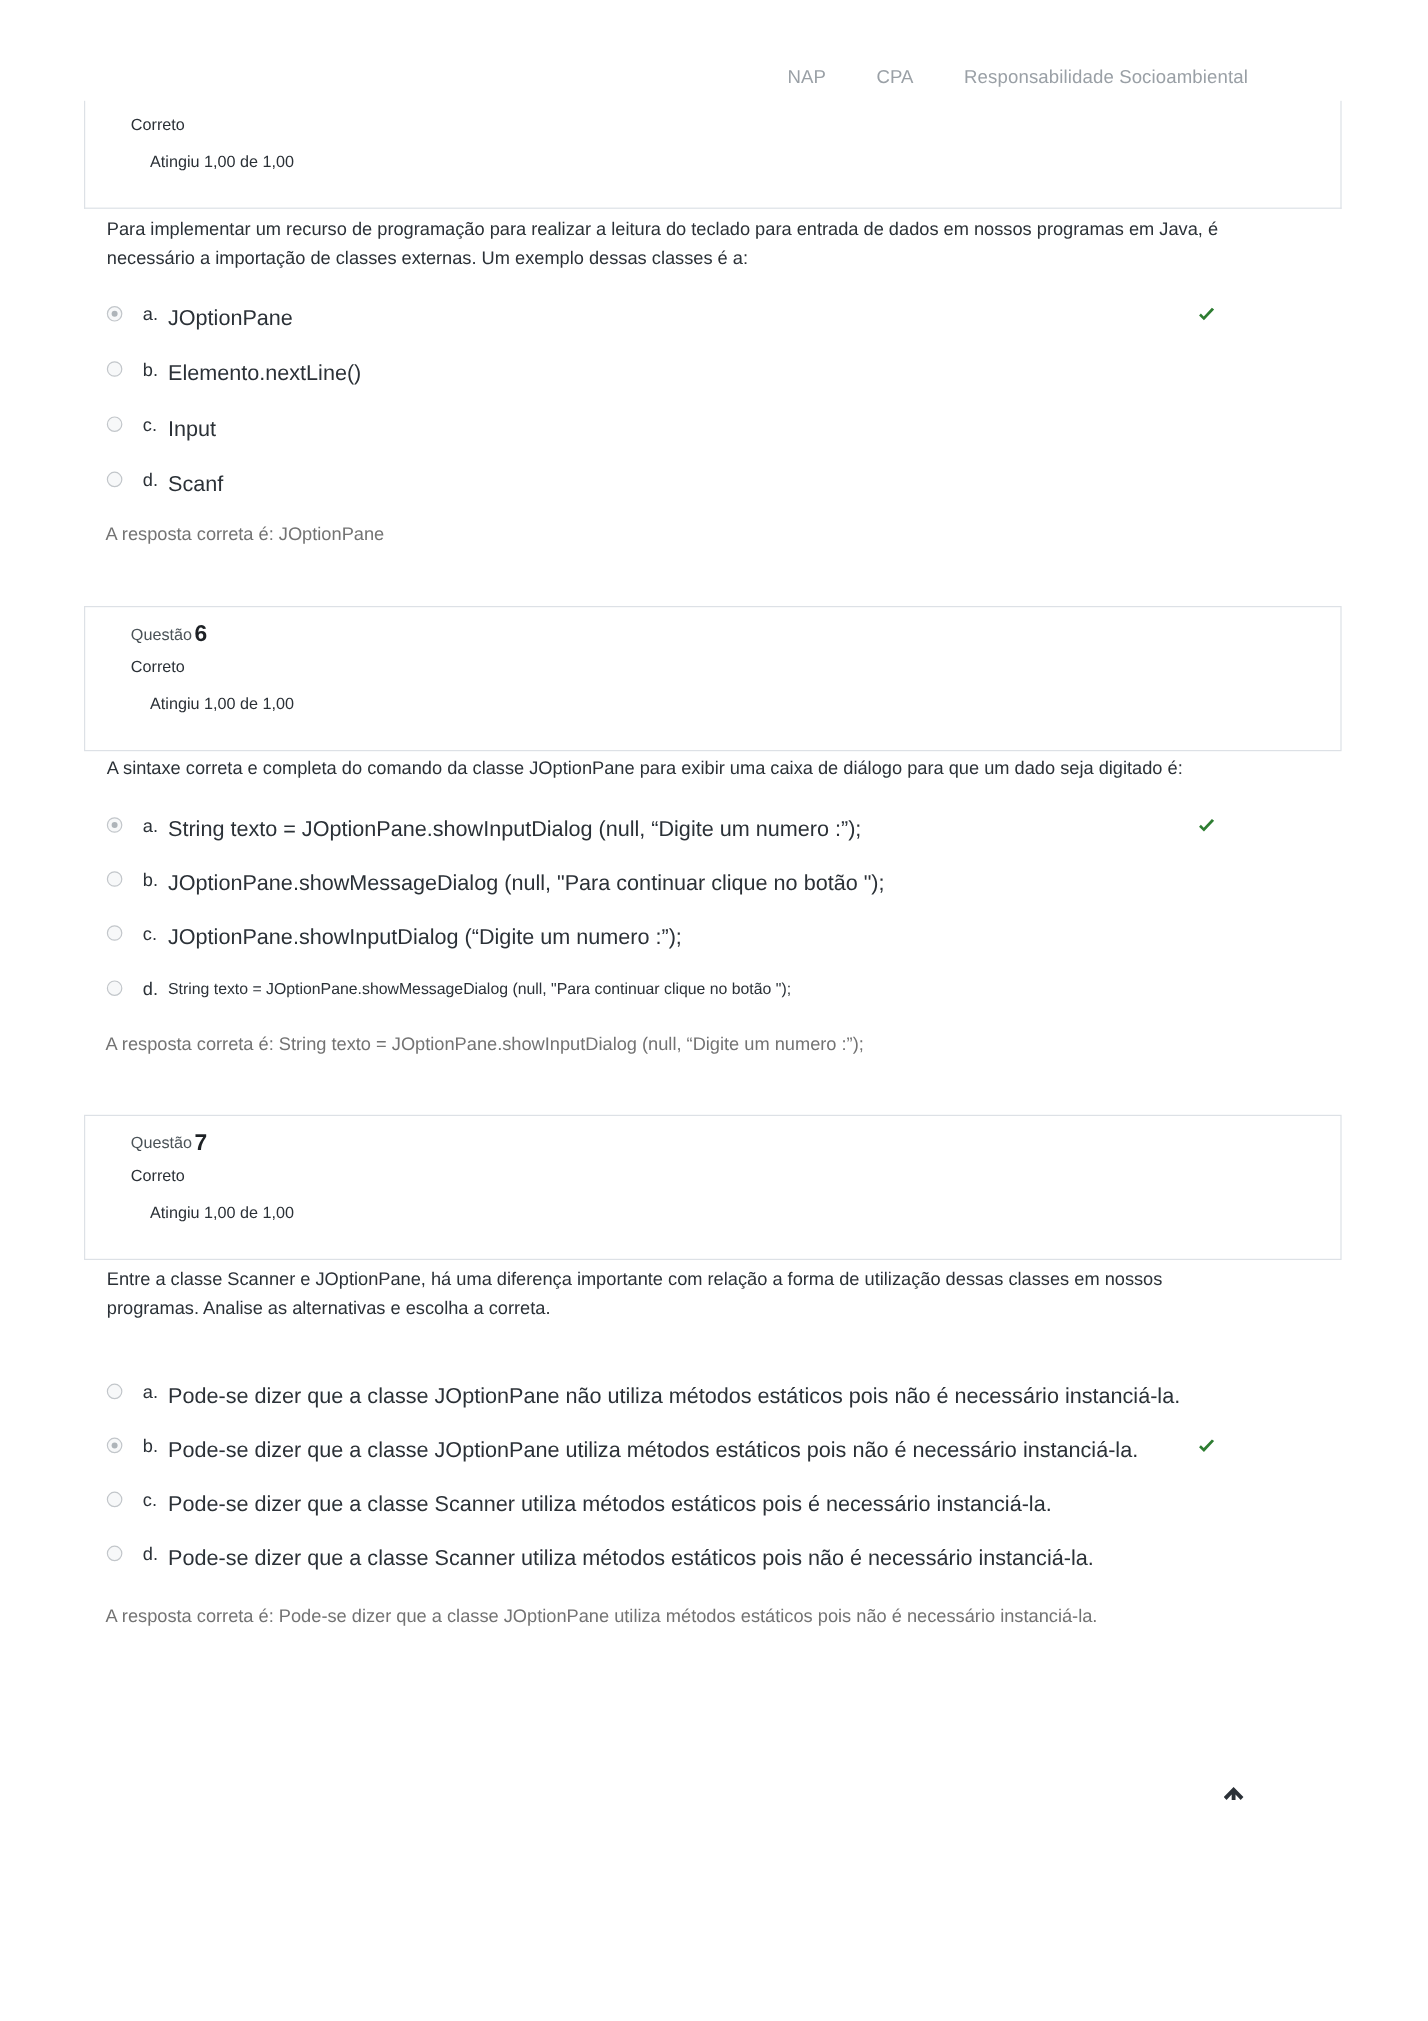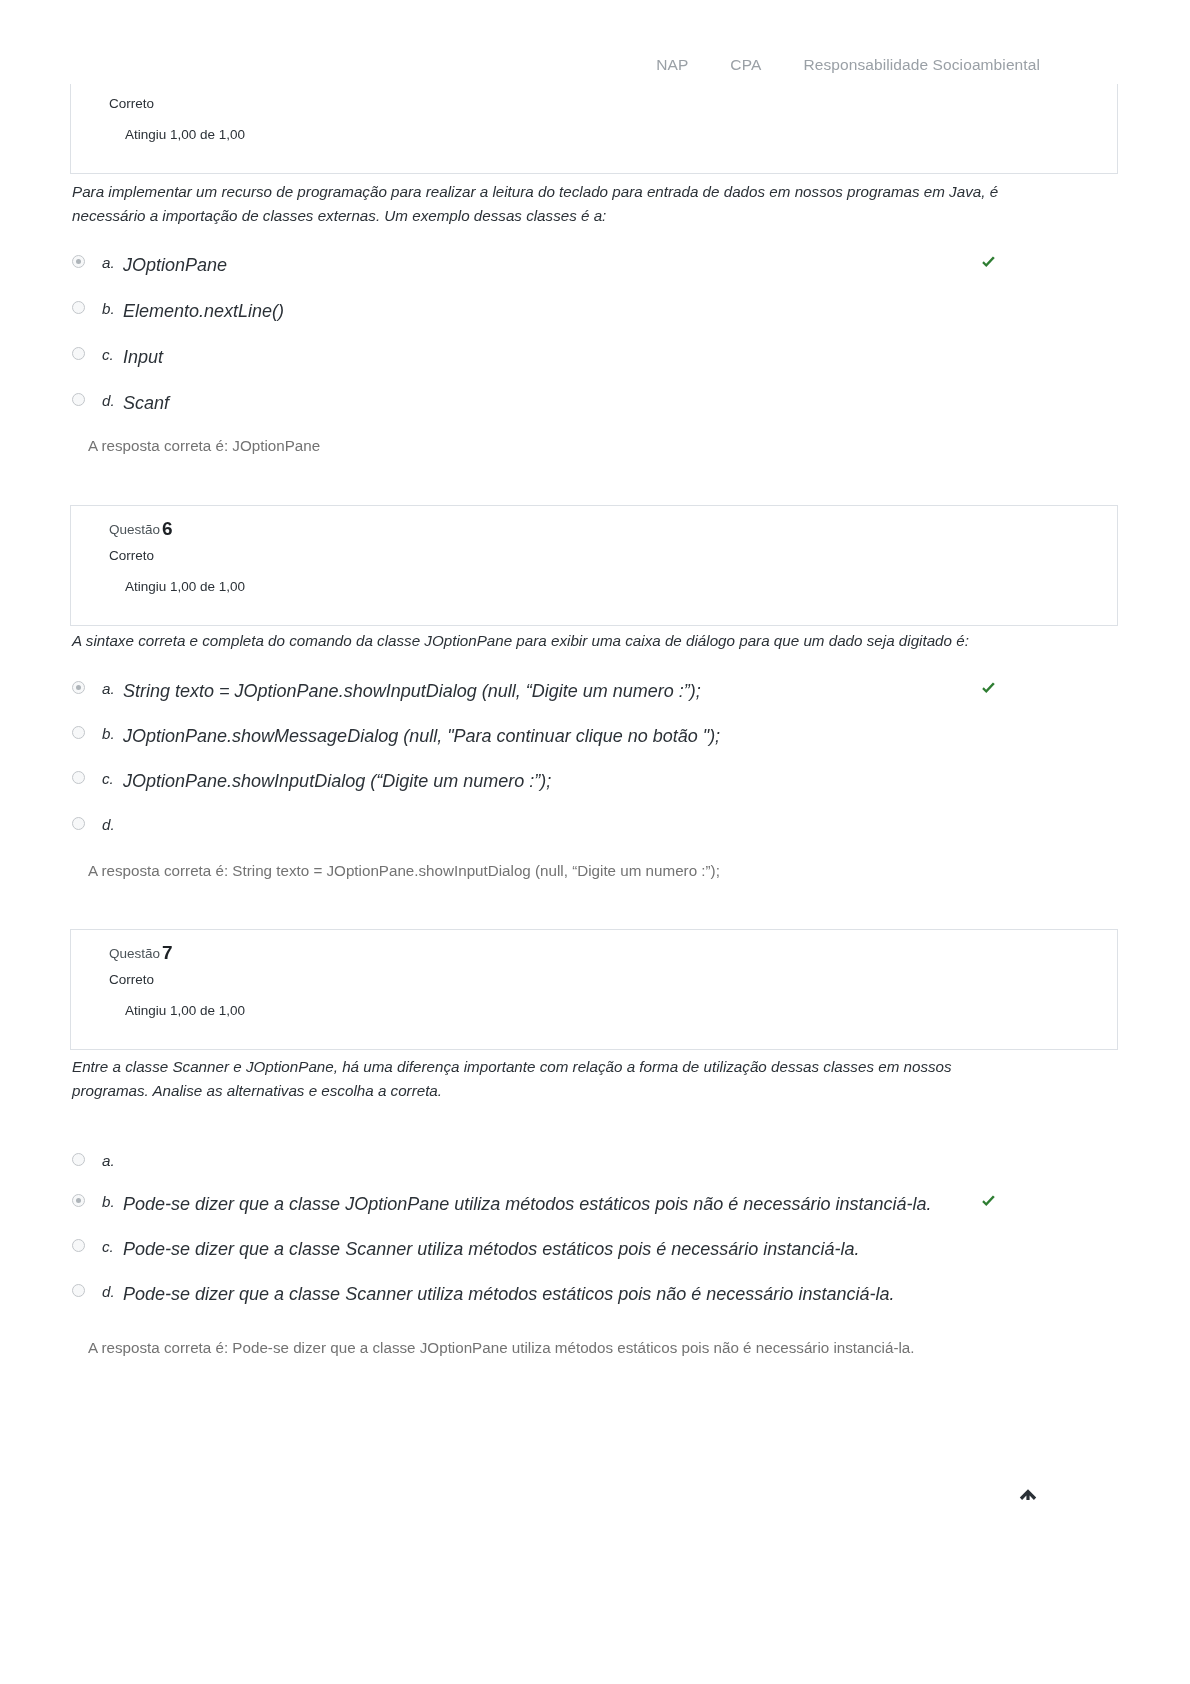--- a/index.html
+++ b/index.html
@@ -72,23 +72,22 @@
   .qpanel .grade {
     font-size: 13.5px;
     color: #2b3137;
     margin: 16px;
     line-height: 1.1;
   }
 
   
   .qbody {
     position: absolute;
-    left: 72px;
+    left: 89px;
     width: 960px;
-    font-style: italic;
   }
   .qtext {
     font-size: 15.2px;
     line-height: 1.58;
     color: #2b3137;
     margin: 0;
   }
 
   .answers {
     margin: 0;
@@ -249,20 +248,21 @@
         <span class="ans-text">JOptionPane.showMessageDialog (null, "Para continuar clique no botão ");</span>
       </li>
       <li class="ans" style="margin-top:19px;">
         <span class="radio"></span>
         <span class="ans-letter">c.</span>
         <span class="ans-text">JOptionPane.showInputDialog (“Digite um numero :”);</span>
       </li>
       <li class="ans" style="margin-top:20px;">
         <span class="radio"></span>
         <span class="ans-letter">d.</span>
+        <span class="ans-text small">String texto = JOptionPane.showMessageDialog (null, "Para continuar clique no botão ");</span>
       </li>
     </ul>
   </div>
 
   <div class="feedback" style="top:860px;">A resposta correta é: String texto = JOptionPane.showInputDialog (null, “Digite um numero :”);</div>
 
   <div class="qpanel" style="top:929px;">
     <p class="qnum">
       <span>Questão</span><b>7</b>
     </p>
@@ -270,20 +270,21 @@
     <p class="grade">Atingiu 1,00 de 1,00</p>
   </div>
 
   <div class="qbody" style="top:1055px;">
     <p class="qtext">Entre a classe Scanner e JOptionPane, há uma diferença importante com relação a forma de utilização dessas classes em nossos programas. Analise as alternativas e escolha a correta.</p>
 
     <ul class="answers" style="margin-top:47px;">
       <li class="ans">
         <span class="radio"></span>
         <span class="ans-letter">a.</span>
+        <span class="ans-text">Pode-se dizer que a classe JOptionPane não utiliza métodos estáticos pois não é necessário instanciá-la.</span>
       </li>
       <li class="ans" style="margin-top:19px;">
         <span class="radio checked"></span>
         <span class="ans-letter">b.</span>
         <span class="ans-text">Pode-se dizer que a classe JOptionPane utiliza métodos estáticos pois não é necessário instanciá-la.</span>
         <span class="check" style="left:908px; top:2px;">
           <svg viewBox="0 0 20 20">
               <path d="M2.6 10.6 L7.4 15.2 L17.4 4.6 L15.2 3.0 L7.2 11.4 L4.4 8.6 Z" fill="currentColor"></path>
             </svg>
         </span>

